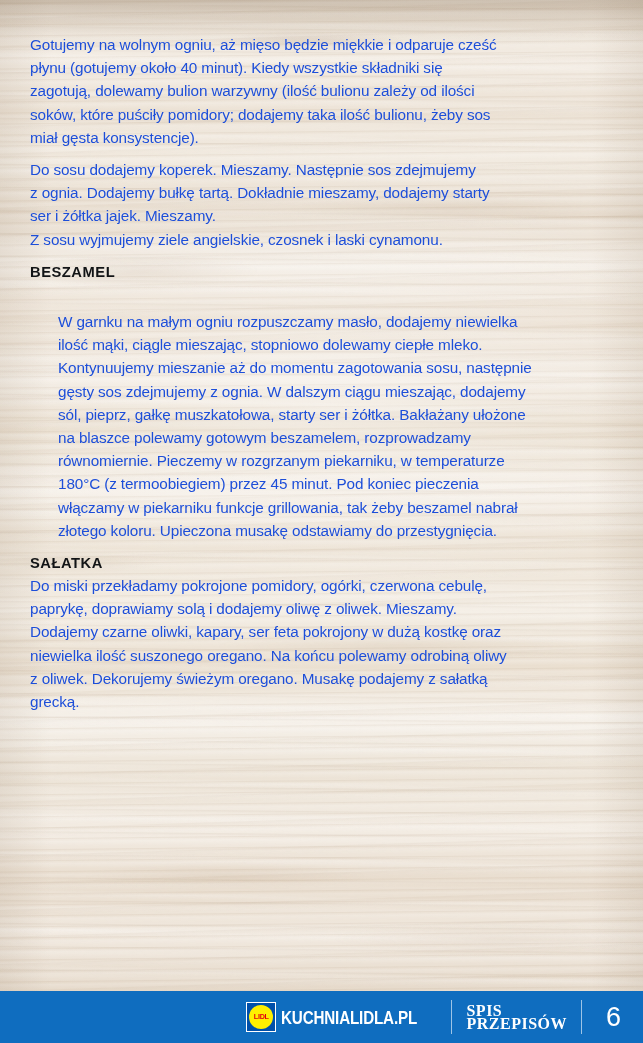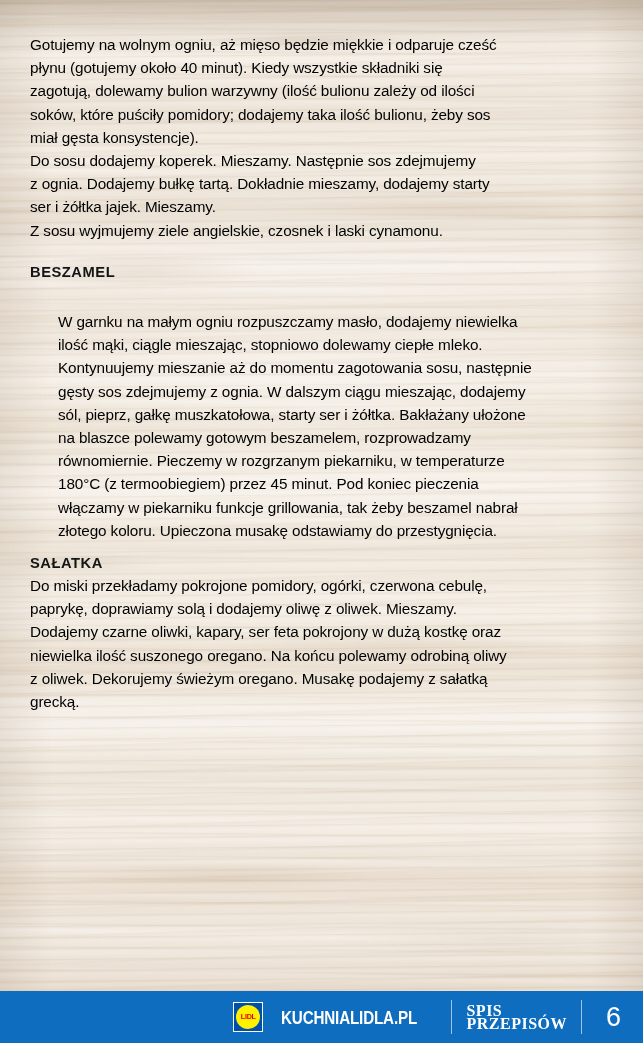--- a/index.html
+++ b/index.html
@@ -104,28 +104,28 @@
     position: absolute;
     left: 0; top: 0;
     width: 643px;
     padding: 0 30px;
   }
 
   .para {
     font-family: "Liberation Sans", sans-serif;
     font-size: 15.3px;
     line-height: 23.2px;
-    color: #000000;
+    color: #1d4ed8;
     letter-spacing: -0.12px;
     white-space: pre-line;
     text-shadow: 0 0 1px rgba(255,255,255,.35);
   }
 
   #p-intro  { position: absolute; left: 30px; top: 33px;  width: 590px; }
-  #p-sauce  { position: absolute; left: 30px; top: 149px; width: 590px; }
+  #p-sauce  { position: absolute; left: 30px; top: 158px; width: 590px; }
 
   .section-head {
     font-family: "Liberation Sans", sans-serif;
     font-size: 15.5px;
     font-weight: bold;
     letter-spacing: .55px;
     color: #121416;
     transform: scaleX(.95);
     transform-origin: left center;
   }
@@ -163,21 +163,21 @@
   
   #lidl-logo {
     width: 30px;
     height: 30px;
     background: #0050aa;
     border: 1.5px solid #ffffff;
     display: flex;
     align-items: center;
     justify-content: center;
     flex: 0 0 auto;
-    margin-right: 18px;
+    margin-right: 5px;
   }
   #lidl-circle {
     width: 24px;
     height: 24px;
     border-radius: 50%;
     background: #fff000;
     display: flex;
     align-items: center;
     justify-content: center;
     position: relative;

